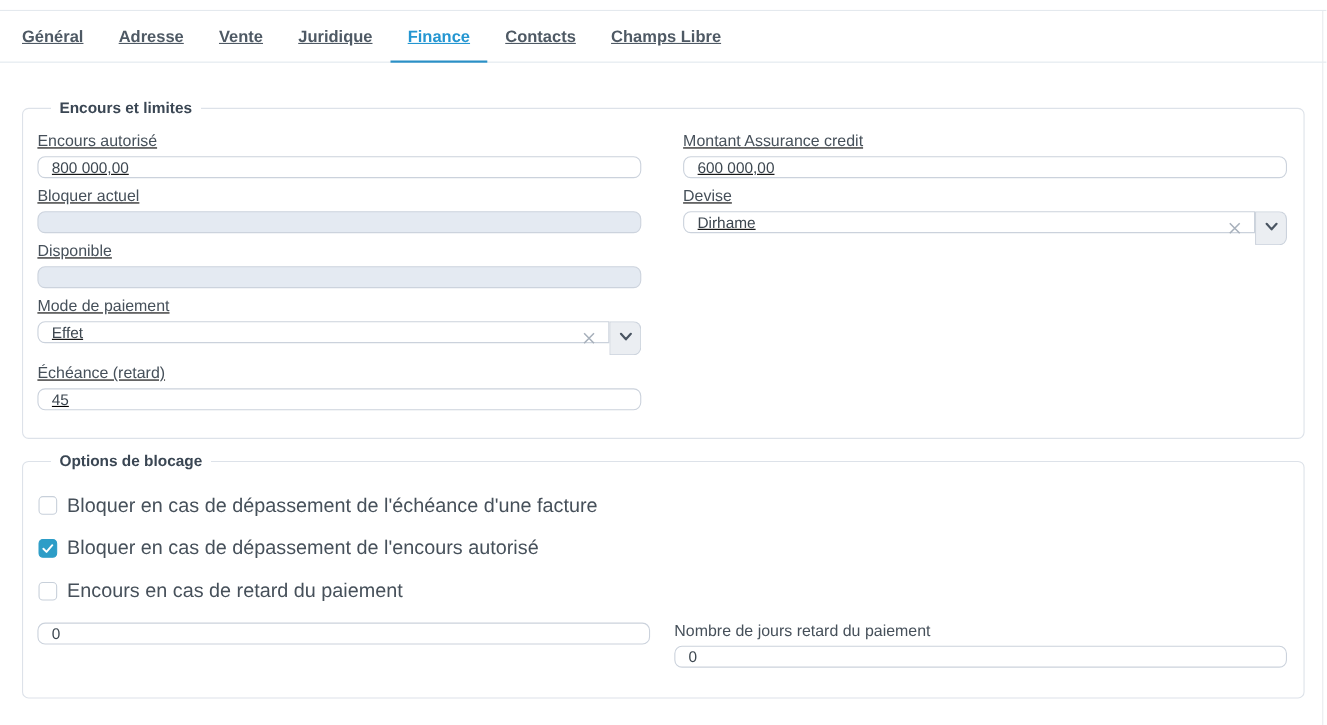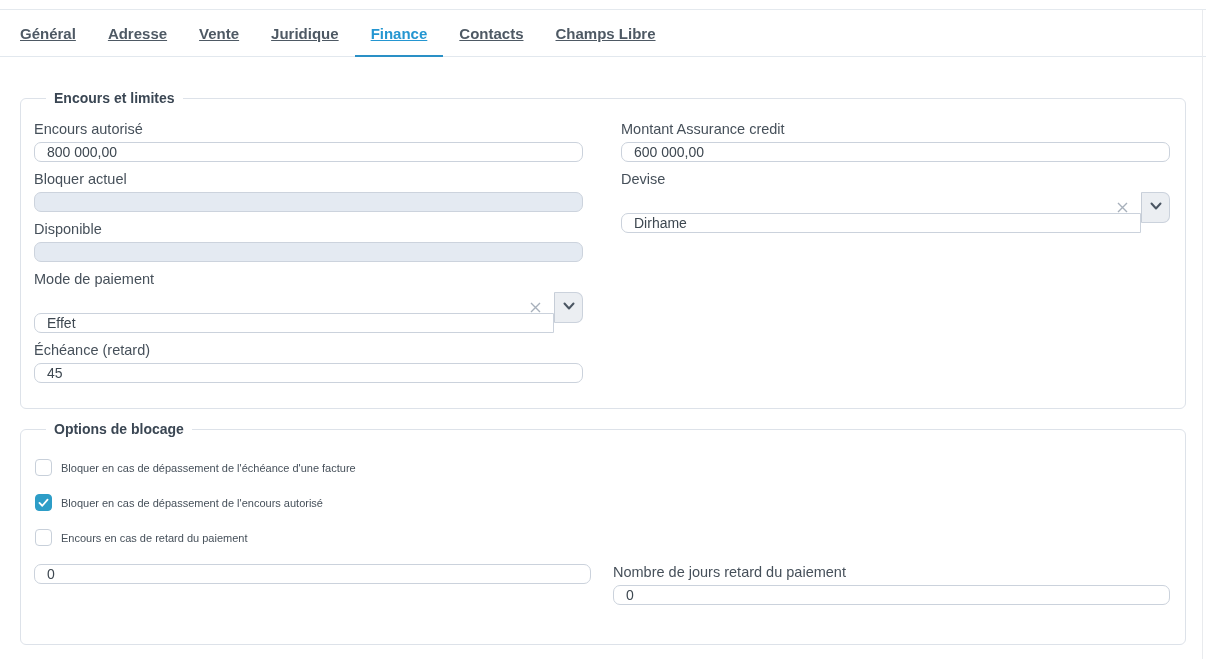--- a/index.html
+++ b/index.html
@@ -23,49 +23,49 @@
 
   
   .content { padding:0 20px; }
 
   fieldset { border:1px solid #dde2e9; border-radius:6px; }
   legend { margin-left:12px; padding:0 8px; font-size:14px; font-weight:700; color:#3a4653; }
 
   .fs-encours { margin-top:33px; padding:15px 15px 16px 13px; }
   .fs-blocage { margin-top:12px; padding:22px 15px 16px 13px; height:224px; }
 
-  .cols { display:flex; gap:38px; }
+  .cols { display:flex; gap:38px;text-decoration:underline; }
   .col { flex:1; min-width:0; }
 
   .group { margin-bottom:9px; }
   .group label { display:block; font-size:14.5px; color:#46505a; margin-bottom:5px; }
 
   .input { display:block; width:100%; height:20px; border:1px solid #cbd2dc; border-radius:7px;
            padding:0 12px; font-size:14px; color:#3d4750; background:#fff; outline:none;
            font-family:"Liberation Sans","DejaVu Sans",sans-serif; }
   .input.disabled { background:#e4eaf2; border-color:#ccd3dd; }
 
   
   .combo { display:flex; position:relative; width:100%; }
-  .combo .input { flex:1; border-top-right-radius:0; border-bottom-right-radius:0; padding-right:40px;margin-top:21px; }
+  .combo .input { flex:1; border-top-right-radius:0; border-bottom-right-radius:0; padding-right:40px; }
   .clear-x { position:absolute; right:40px; top:0; height:31px; display:flex; align-items:center;
              cursor:pointer; }
   .combo-btn { width:29px; height:31px; background:#ebeef2; border:1px solid #cbd2dc; border-left:1px solid #c6cdd7;
                border-radius:0 7px 7px 0; display:flex; align-items:center; justify-content:center;
                cursor:pointer; padding:0; }
 
   
   .chk-row { display:flex; align-items:center; margin-bottom:18px; }
   .chk { width:17px; height:17px; border:1px solid #c8d0da; border-radius:4px; background:#fff;
          margin-left:1px; flex:0 0 17px; cursor:pointer; display:flex; align-items:center;
          justify-content:center; }
   .chk.checked { background:#2d9dc7; border-color:#2d9dc7; }
   .chk svg { display:none; }
   .chk.checked svg { display:block; }
-  .chk-row .chk-label { margin-left:9px; font-size:11px; color:#46505a; }
+  .chk-row .chk-label { margin-left:9px; font-size:18px; color:#46505a; }
 
   .num-grid { display:flex; gap:22px; margin-top:16px; }
   .num-grid .col .group { margin-bottom:0; }
 </style>
 </head>
 <body>
 
 <div class="page">
   <div class="top-strip"></div>
   <div class="right-edge"></div>

